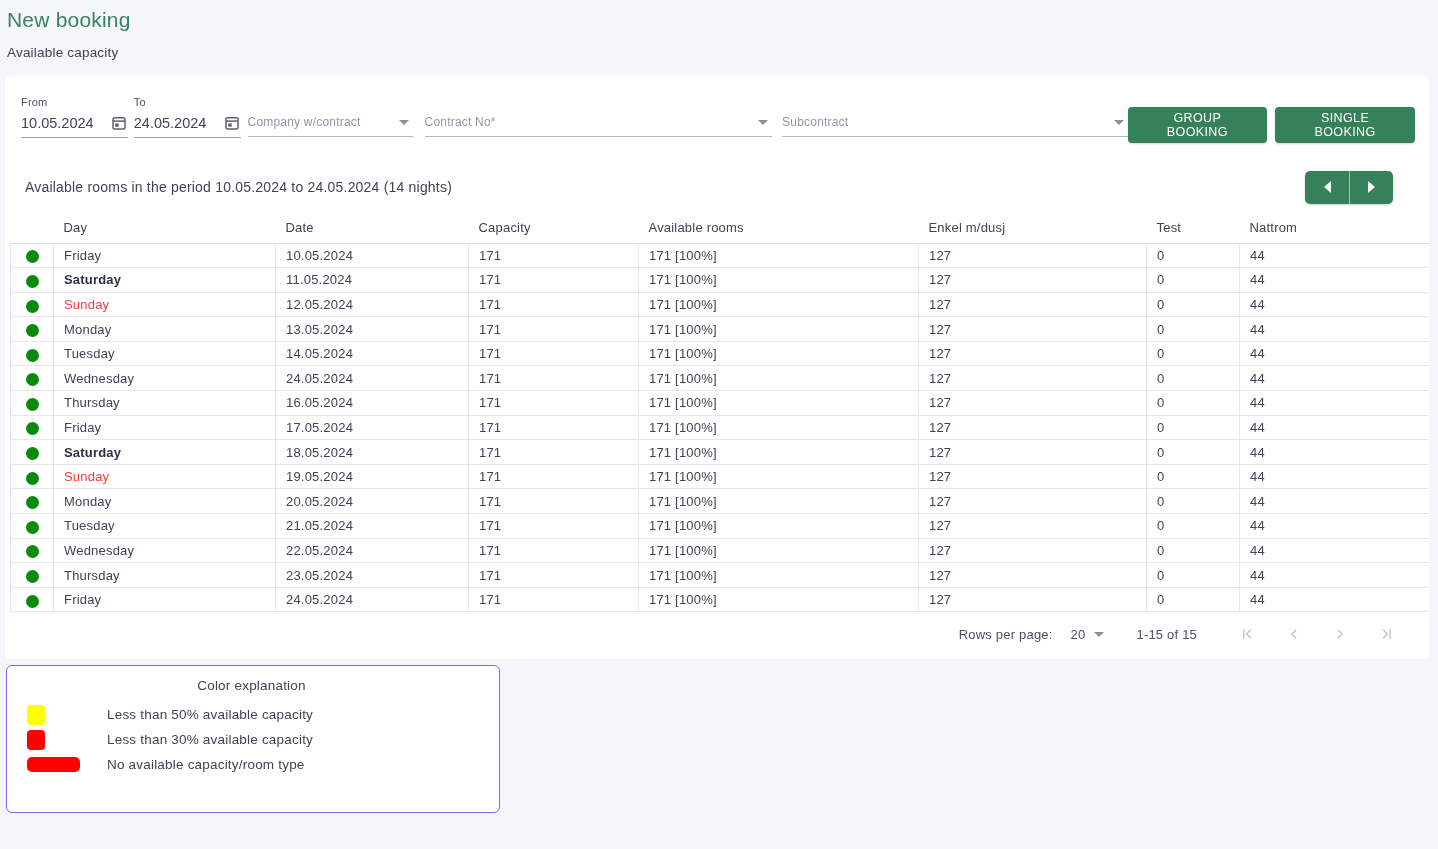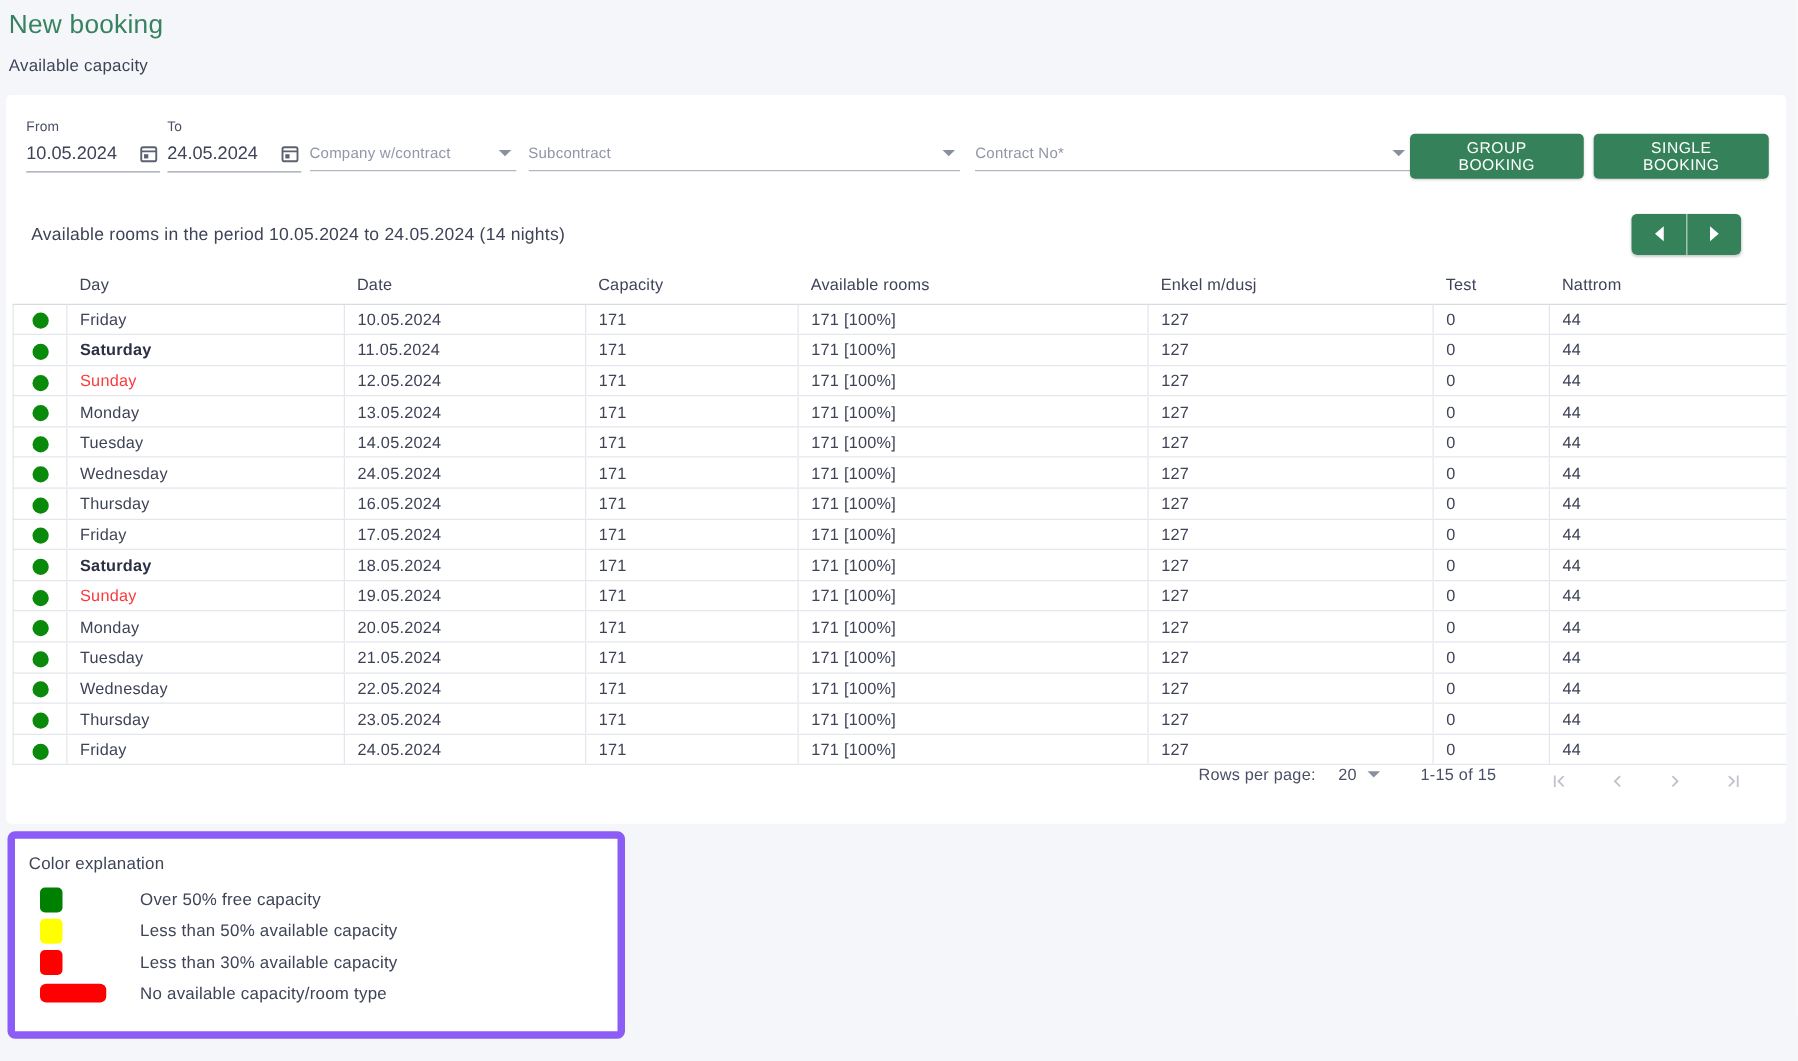--- a/index.html
+++ b/index.html
@@ -101,38 +101,38 @@
   }
   .cap-table td.day-cell.bold { font-weight: 700; color: #2b3045; }
   .cap-table td.day-cell.red { color: #fa3a3a; }
   .dot {
     display: inline-block; width: 13px; height: 13px; border-radius: 50%;
     margin: 2px 0 0 5px; vertical-align: middle;
   }
 
   
   .pagination {
-    display: flex; align-items: flex-start; justify-content: flex-end;
+    display: flex; align-items: center; justify-content: flex-end;
     height: 44px; padding-right: 20px; font-size: 13px; color: #4a5065;
   }
   .rpp-label { margin-right: 18px; }
   .rpp-select { display: inline-flex; align-items: center; cursor: pointer; margin-right: 28px; }
   .rpp-select .val { font-size: 13px; color: #4a5065; margin-right: 9px; }
   .range { margin-right: 28px; }
   .pg-btn {
     background: none; border: none; width: 46px; height: 26px; cursor: default;
     display: inline-flex; align-items: center; justify-content: center;
   }
   .pg-btn svg { stroke: #bfc2cc; fill: none; stroke-width: 1.7; }
 
   
   .legend {
     width: 494px; margin: 6px 0 0 0; background: #ffffff;
-    border: 6px solid #8b5cf6; border-radius: 6px;
-    padding: 12px 14px 18px 10px; min-height: 148px;
+    border: 1px solid #8b5cf6; border-radius: 6px;
+    padding: 12px 14px 18px 10px; min-height: 148px; text-align: center;
   }
   .legend-title { font-size: 13.5px; color: #3e4357; margin: 0 0 9px 1px; }
   .legend-item { display: flex; align-items: center; height: 25px; }
   .swatch { display: inline-block; margin-left: 10px; border-radius: 4px; }
   .swatch.square { width: 18px; height: 20px; }
   .swatch.wide { width: 53px; height: 15px; border-radius: 5px; }
   .legend-label { font-size: 13.5px; color: #3e4357; margin-left: 62px; }
   .legend-item.wide-row .legend-label { margin-left: 27px; }
 </style>
 </head>
@@ -175,30 +175,30 @@
         </div>
       </div>
 
       <div class="field select-field w170">
         <div class="input-line">
           <span class="placeholder">Company w/contract</span>
           <span class="dd-arrow"></span>
         </div>
       </div>
 
+      <div class="field select-field w358">
+        <div class="input-line">
+          <span class="placeholder">Contract No*</span>
+          <span class="dd-arrow"></span>
+        </div>
+      </div>
+
       <div class="field select-field w356">
         <div class="input-line">
           <span class="placeholder">Subcontract</span>
-          <span class="dd-arrow"></span>
-        </div>
-      </div>
-
-      <div class="field select-field w358">
-        <div class="input-line">
-          <span class="placeholder">Contract No*</span>
           <span class="dd-arrow"></span>
         </div>
       </div>
 
       <button class="btn">GROUP BOOKING</button>
       <button class="btn btn-single">SINGLE BOOKING</button>
     </div>
 
     <div class="caption-row">
       <span class="caption">Available rooms in the period 10.05.2024 to 24.05.2024 (14 nights)</span>
@@ -418,24 +418,20 @@
             <line x1="17" y1="6.5" x2="17" y2="17.5"></line>
         </svg>
       </button>
     </div>
   </div>
 
   <div class="legend">
     <div class="legend-title">Color explanation</div>
     <div id="legend-items">
         <div class="legend-item">
-    <span class="swatch square" style="background: rgb(0, 128, 0);"></span>
-    <span class="legend-label">Over 50% free capacity</span>
-  </div>
-        <div class="legend-item">
     <span class="swatch square" style="background: rgb(255, 255, 0);"></span>
     <span class="legend-label">Less than 50% available capacity</span>
   </div>
         <div class="legend-item">
     <span class="swatch square" style="background: rgb(255, 0, 0);"></span>
     <span class="legend-label">Less than 30% available capacity</span>
   </div>
         <div class="legend-item wide-row">
     <span class="swatch wide" style="background: rgb(255, 0, 0);"></span>
     <span class="legend-label">No available capacity/room type</span>

